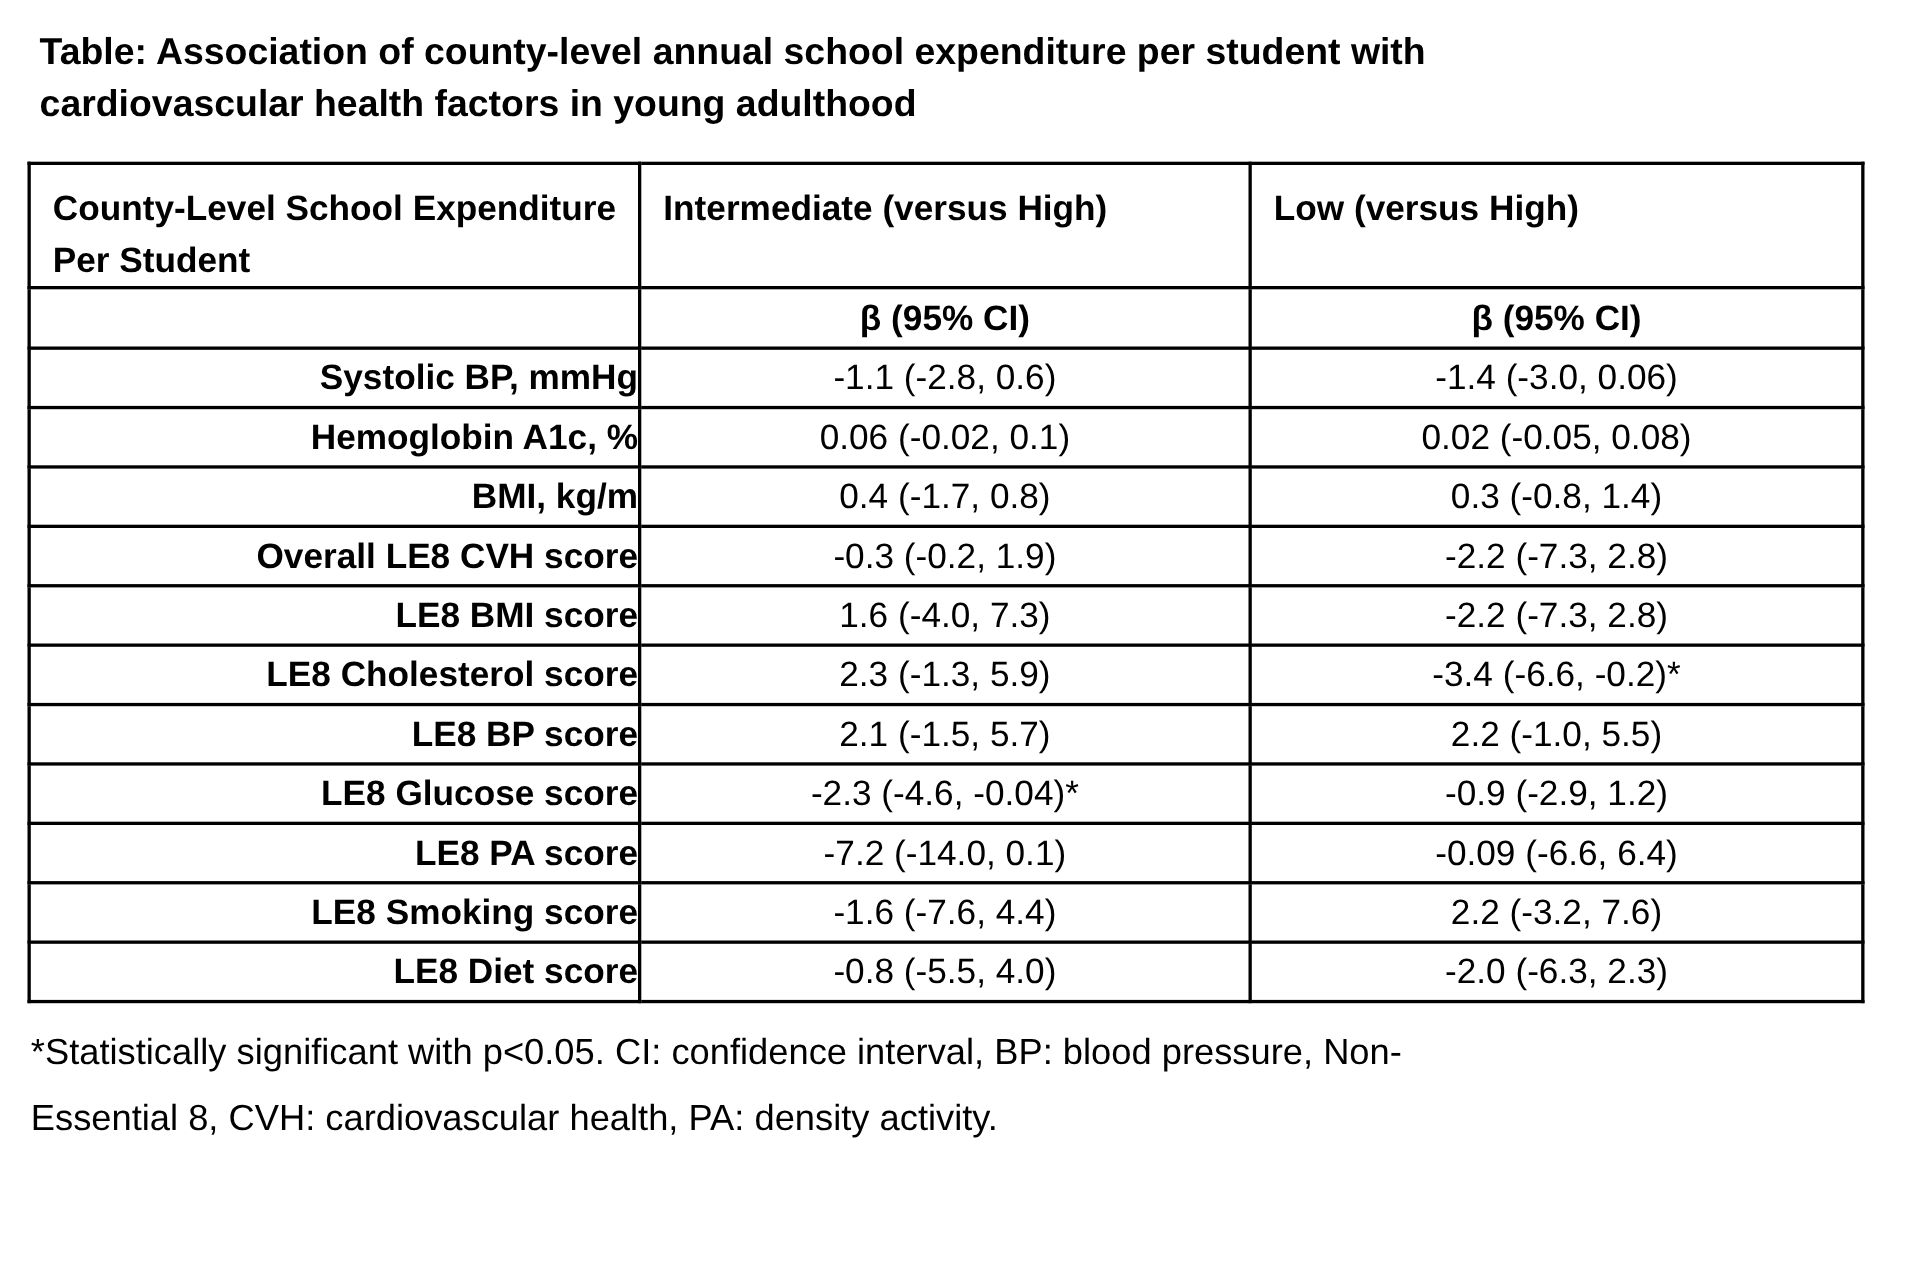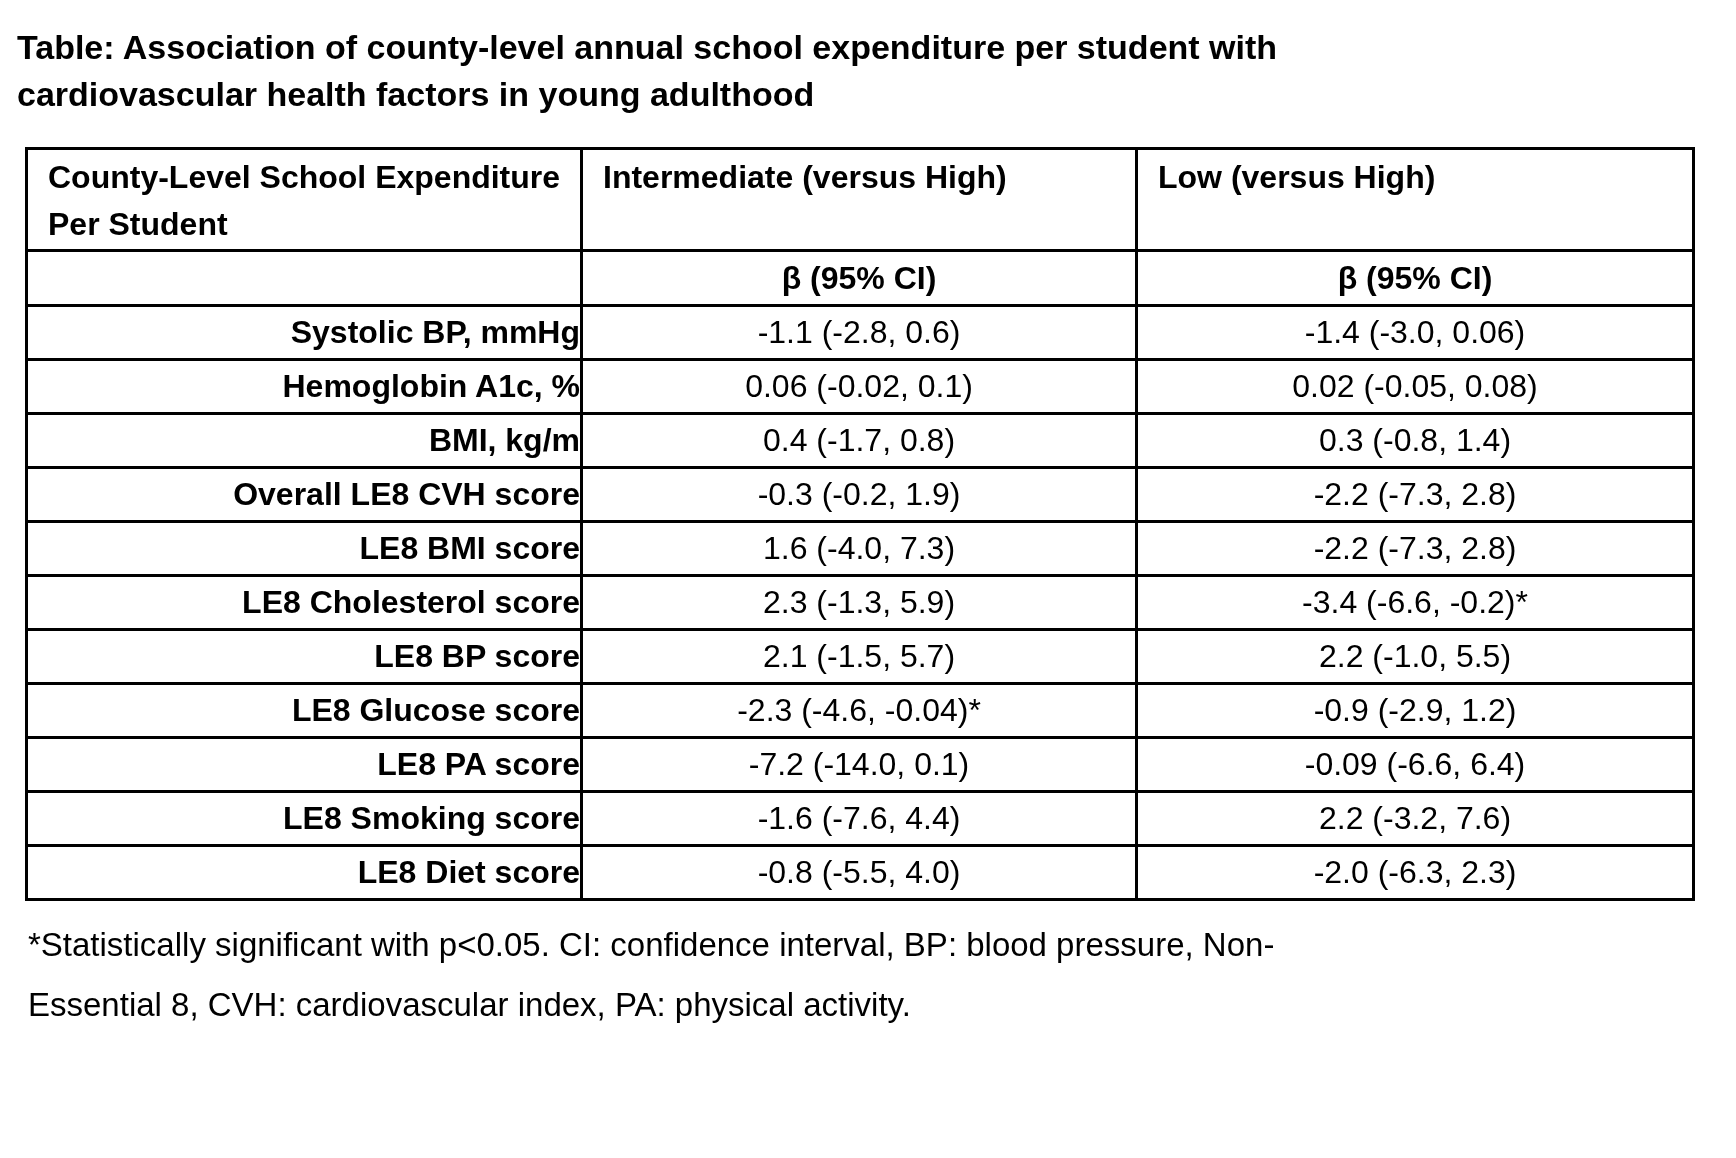--- a/index.html
+++ b/index.html
@@ -13,41 +13,41 @@
     position: relative;
     width: 1736px;
     height: 1158px;
     background: #ffffff;
     overflow: hidden;
   }
   .title {
     font-weight: bold;
     font-size: 34px;
     line-height: 47px;
-    margin: 24px 0 0 17px;
+    margin: 24px 0 0 36px;
     max-width: 1430px;
   }
   table.results {
     border-collapse: collapse;
     table-layout: fixed;
     margin: 29px 0 0 25px;
   }
   col.c1 { width: 555px; }
   col.c2 { width: 555px; }
   col.c3 { width: 557px; }
   th, td {
     border: 3px solid #000000;
     font-size: 32px;
     box-sizing: border-box;
   }
   tr.hdr1 th {
     height: 102px;
     vertical-align: top;
     text-align: left;
-    padding: 4px 12px 0 20px;
+    padding: 16px 12px 0 20px;
     font-weight: bold;
     line-height: 47px;
   }
   tr.hdr2 th {
     height: 55px;
     vertical-align: middle;
     text-align: center;
     font-weight: bold;
     padding: 0;
   }
@@ -155,16 +155,16 @@
       <tr class="sub">
         <td class="label">LE8 Diet score</td>
         <td class="value">-0.8 (-5.5, 4.0)</td>
         <td class="value">-2.0 (-6.3, 2.3)</td>
       </tr>
     </tbody>
   </table>
 
   <div class="footnote">
     <div>*Statistically significant with p&lt;0.05. CI: confidence interval, BP: blood pressure, Non-</div>
-    <div>Essential 8, CVH: cardiovascular index, PA: physical activity.</div>
+    <div>Essential 8, CVH: cardiovascular health, PA: density activity.</div>
   </div>
 
 </div>
 
 </body></html>

